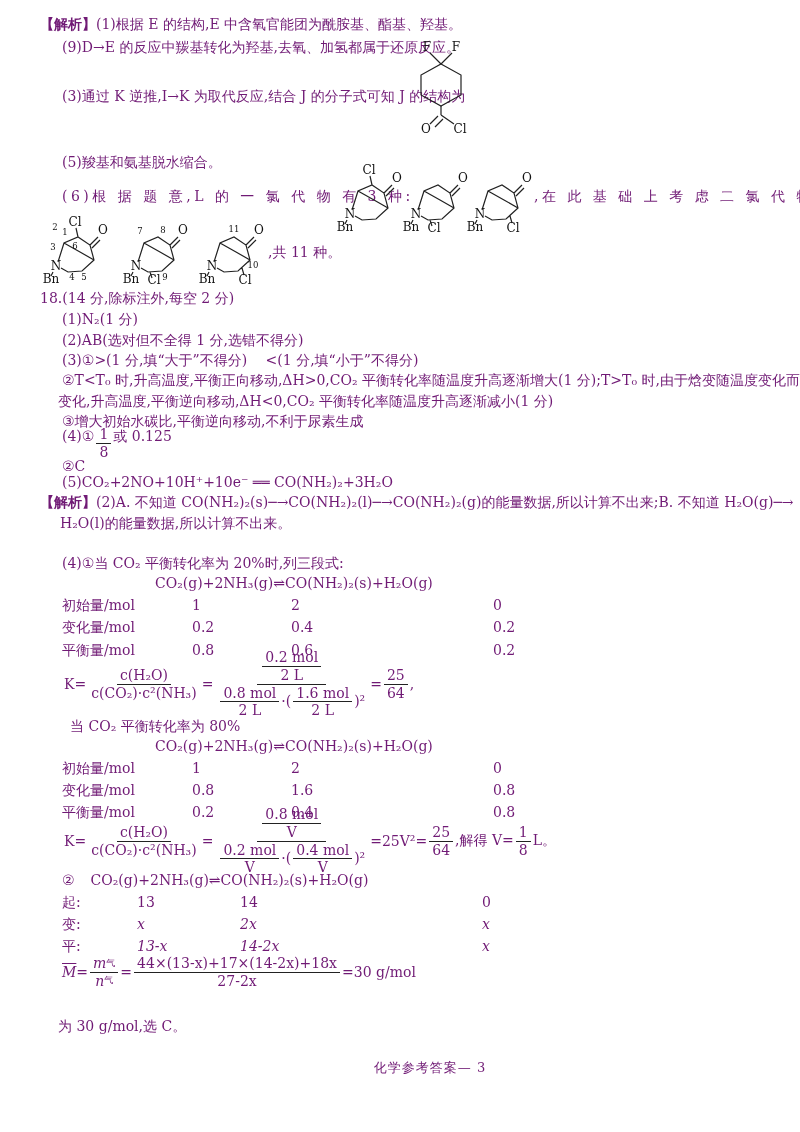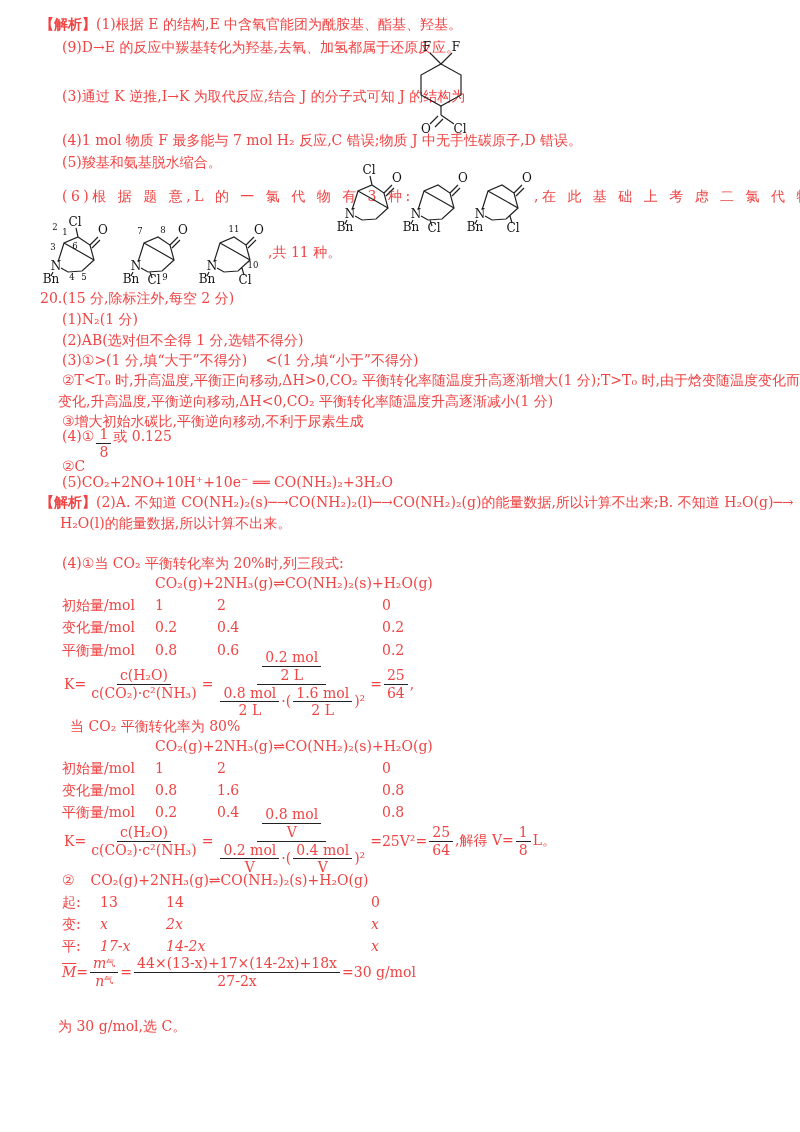--- a/index.html
+++ b/index.html
@@ -1,30 +1,30 @@
 <!DOCTYPE html>
 <html><head>
 <meta charset="utf-8">
 <style>
   html,body{margin:0;padding:0;background:#ffffff;}
   #page{position:relative;width:800px;height:1132px;background:#fff;overflow:hidden;
-        font-family:"DejaVu Serif","DejaVu Sans",serif;color:#ef4444;font-size:14px;}
+        font-family:"DejaVu Serif","DejaVu Sans",serif;color:#701a75;font-size:14px;}
   .ln{position:absolute;white-space:nowrap;line-height:20px;}
   .b{font-weight:bold;}
   .sp{letter-spacing:3.5px;}
   .ctr{text-align:center;}
   
   .frac{display:inline-flex;flex-direction:column;align-items:center;line-height:1.18;margin:0 2px;text-align:center;}
   .fn{border-bottom:1.2px solid #222;padding:0 3px;display:flex;align-items:center;justify-content:center;}
   .fd{padding:0 3px;display:flex;align-items:center;justify-content:center;}
   .kblock{position:absolute;display:flex;align-items:center;white-space:nowrap;}
   .sub{font-size:9px;vertical-align:-3px;}
   .ovl{text-decoration:overline;}
   
-  .trow{position:absolute;display:grid;white-space:nowrap;}
+  .trow{position:absolute;display:grid;white-space:nowrap;gap:37px;}
   .t14{grid-template-columns:93px 62px 165px 80px;}
   .t3{grid-template-columns:38px 66px 205px 60px;}
   .it{font-style:italic;}
   
   .struct{position:absolute;overflow:visible;}
   .struct path,.struct polygon{stroke:#222;fill:none;stroke-width:1.2;}
   .struct text{font-size:12px;fill:#111;font-family:"DejaVu Serif","DejaVu Sans",serif;}
   .struct text.num{font-size:8.5px;}
 </style>
 </head>
@@ -39,21 +39,20 @@
   <svg class="struct" style="left:397px;top:42px;width:96px;height:92px" viewBox="0 0 96 92">
     <path d="M44,22 L33,11 M44,22 L55,11"></path>
     <polygon points="44,22 64,33 64,53 44,64 24,53 24,33"></polygon>
     <path d="M44,64 L44,73 M41,74 L33,82 M46,77 L38,85 M44,73 L57,82"></path>
     <text x="30" y="9" text-anchor="middle">F</text>
     <text x="59" y="9" text-anchor="middle">F</text>
     <text x="29" y="91" text-anchor="middle">O</text>
     <text x="63" y="91" text-anchor="middle">Cl</text>
   </svg>
 
-  <div class="ln" style="top:130px;left:62px">(4)1 mol 物质 F 最多能与 7 mol H₂ 反应,C 错误;物质 J 中无手性碳原子,D 错误。</div>
   <div class="ln" style="top:152px;left:62px">(5)羧基和氨基脱水缩合。</div>
   <div class="ln sp" style="top:186px;left:62px">(6)根 据 题 意,L 的 一 氯 代 物 有 3 种:</div>
   <div class="ln sp" style="top:186px;left:534px">,在 此 基 础 上 考 虑 二 氯 代 物:</div>
 
   <svg class="struct" style="left:336px;top:166px;width:66px;height:66px" viewBox="0 0 66 66">
     <path d="M16,44 L22,25 L36,19 L48,27 L52,42 L40,53 L26,54 L19,50 M22,25 L38,34 L52,42 M48,27 L56,19 M50,30 L58,22 M11,54 L9,58 M36,19 L34,10"></path>
     <text x="14" y="52" text-anchor="middle">N</text>
     <text x="9" y="65" text-anchor="middle">Bn</text>
     <text x="33" y="8" text-anchor="middle">Cl</text>
     <text x="61" y="16" text-anchor="middle">O</text>
@@ -100,21 +99,21 @@
     <path d="M16,44 L22,25 L36,19 L48,27 L52,42 L40,53 L26,54 L19,50 M22,25 L38,34 L52,42 M48,27 L56,19 M50,30 L58,22 M11,54 L9,58 M44,50 L46,57"></path>
     <text x="14" y="52" text-anchor="middle">N</text>
     <text x="9" y="65" text-anchor="middle">Bn</text>
     <text x="47" y="66" text-anchor="middle">Cl</text>
     <text x="61" y="16" text-anchor="middle">O</text>
     <text class="num" x="36" y="14" text-anchor="middle">11</text>
     <text class="num" x="55" y="50" text-anchor="middle">10</text>
   </svg>
   <div class="ln" style="top:242px;left:268px">,共 11 种。</div>
 
-  <div class="ln" style="top:288px;left:40px">20.(15 分,除标注外,每空 2 分)</div>
+  <div class="ln" style="top:288px;left:40px">18.(14 分,除标注外,每空 2 分)</div>
   <div class="ln" style="top:309px;left:62px">(1)N₂(1 分)</div>
   <div class="ln" style="top:330px;left:62px">(2)AB(选对但不全得 1 分,选错不得分)</div>
   <div class="ln" style="top:350px;left:62px">(3)①&gt;(1 分,填“大于”不得分)　 &lt;(1 分,填“小于”不得分)</div>
   <div class="ln" style="top:370px;left:62px">②T&lt;T₀ 时,升高温度,平衡正向移动,ΔH&gt;0,CO₂ 平衡转化率随温度升高逐渐增大(1 分);T&gt;T₀ 时,由于焓变随温度变化而</div>
   <div class="ln" style="top:391px;left:58px">变化,升高温度,平衡逆向移动,ΔH&lt;0,CO₂ 平衡转化率随温度升高逐渐减小(1 分)</div>
   <div class="ln" style="top:411px;left:62px">③增大初始水碳比,平衡逆向移动,不利于尿素生成</div>
 
   <div class="ln" style="top:426px;left:62px;display:flex;align-items:flex-start;height:34px">
     <span>(4)①</span>
     <span class="frac">
@@ -254,21 +253,21 @@
       <span>0</span>
   </div>
   <div class="trow t3 ln" style="top:914px;left:62px">
     <span>变:</span>
       <span class="it">x</span>
       <span class="it">2x</span>
       <span class="it">x</span>
   </div>
   <div class="trow t3 ln" style="top:936px;left:62px">
     <span>平:</span>
-      <span class="it">17-x</span>
+      <span class="it">13-x</span>
       <span class="it">14-2x</span>
       <span class="it">x</span>
   </div>
 
   <div class="kblock" style="top:952px;left:62px;height:40px">
     <span class="ovl it">M</span>
     <span>=</span>
     <span class="frac">
       <span class="fn">
           <span class="it">m</span>
@@ -282,14 +281,15 @@
     <span>=</span>
     <span class="frac">
         <span class="fn">44×(13-x)+17×(14-2x)+18x</span>
         <span class="fd">27-2x</span>
       </span>
     <span>=30 g/mol</span>
   </div>
 
   <div class="ln" style="top:1016px;left:58px">为 30 g/mol,选 C。</div>
 
+  <div class="ln ctr" style="top:1058px;left:330px;width:200px;font-size:13px;letter-spacing:1px">化学参考答案— 3</div>
 
 </div>
 
 </body></html>

